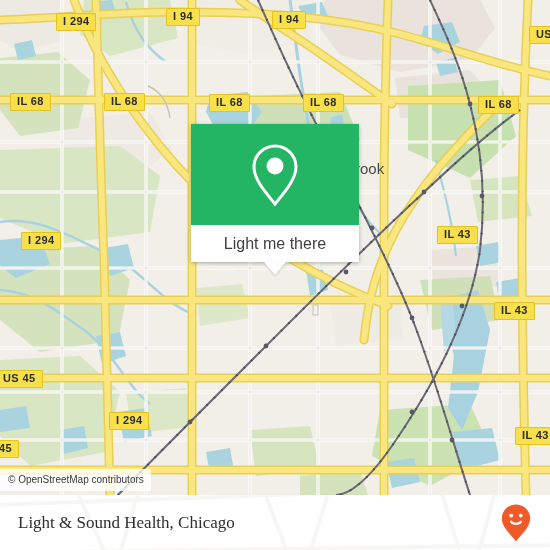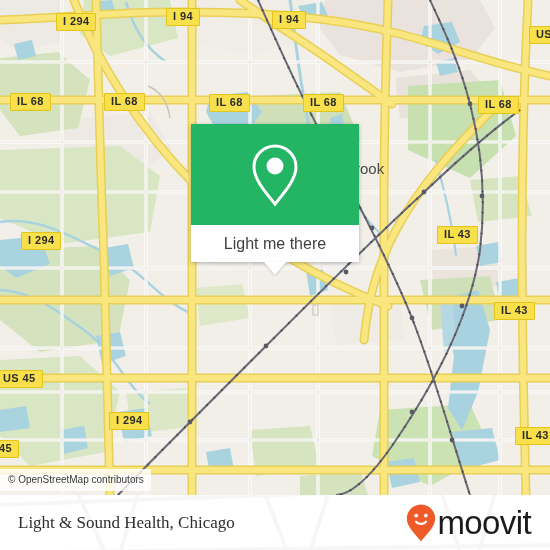--- a/index.html
+++ b/index.html
@@ -365,17 +365,16 @@
       </g>
     </svg>
     <div id="footer-title">Light &amp; Sound Health, Chicago</div>
     <div id="brand">
       <svg width="30" height="38" viewBox="0 0 30 38">
         <path d="M15 0.5 C7 0.5 0.8 6.8 0.8 14.6 C0.8 23.4 10.6 31.4 15 37.4 C19.4 31.4 29.2 23.4 29.2 14.6 C29.2 6.8 23 0.5 15 0.5 Z" fill="#ef5a28"></path>
         <circle cx="10.2" cy="11.6" r="1.9" fill="#ffffff"></circle>
         <circle cx="19.8" cy="11.6" r="1.9" fill="#ffffff"></circle>
         <path d="M10 17.6 C12 20.6 18 20.6 20 17.6" fill="none" stroke="#ffffff" stroke-width="2.1" stroke-linecap="round"></path>
       </svg>
-      <span id="brand-name">moovit</span>
     </div>
   </div>
 
 </div>
 
 </body></html>

